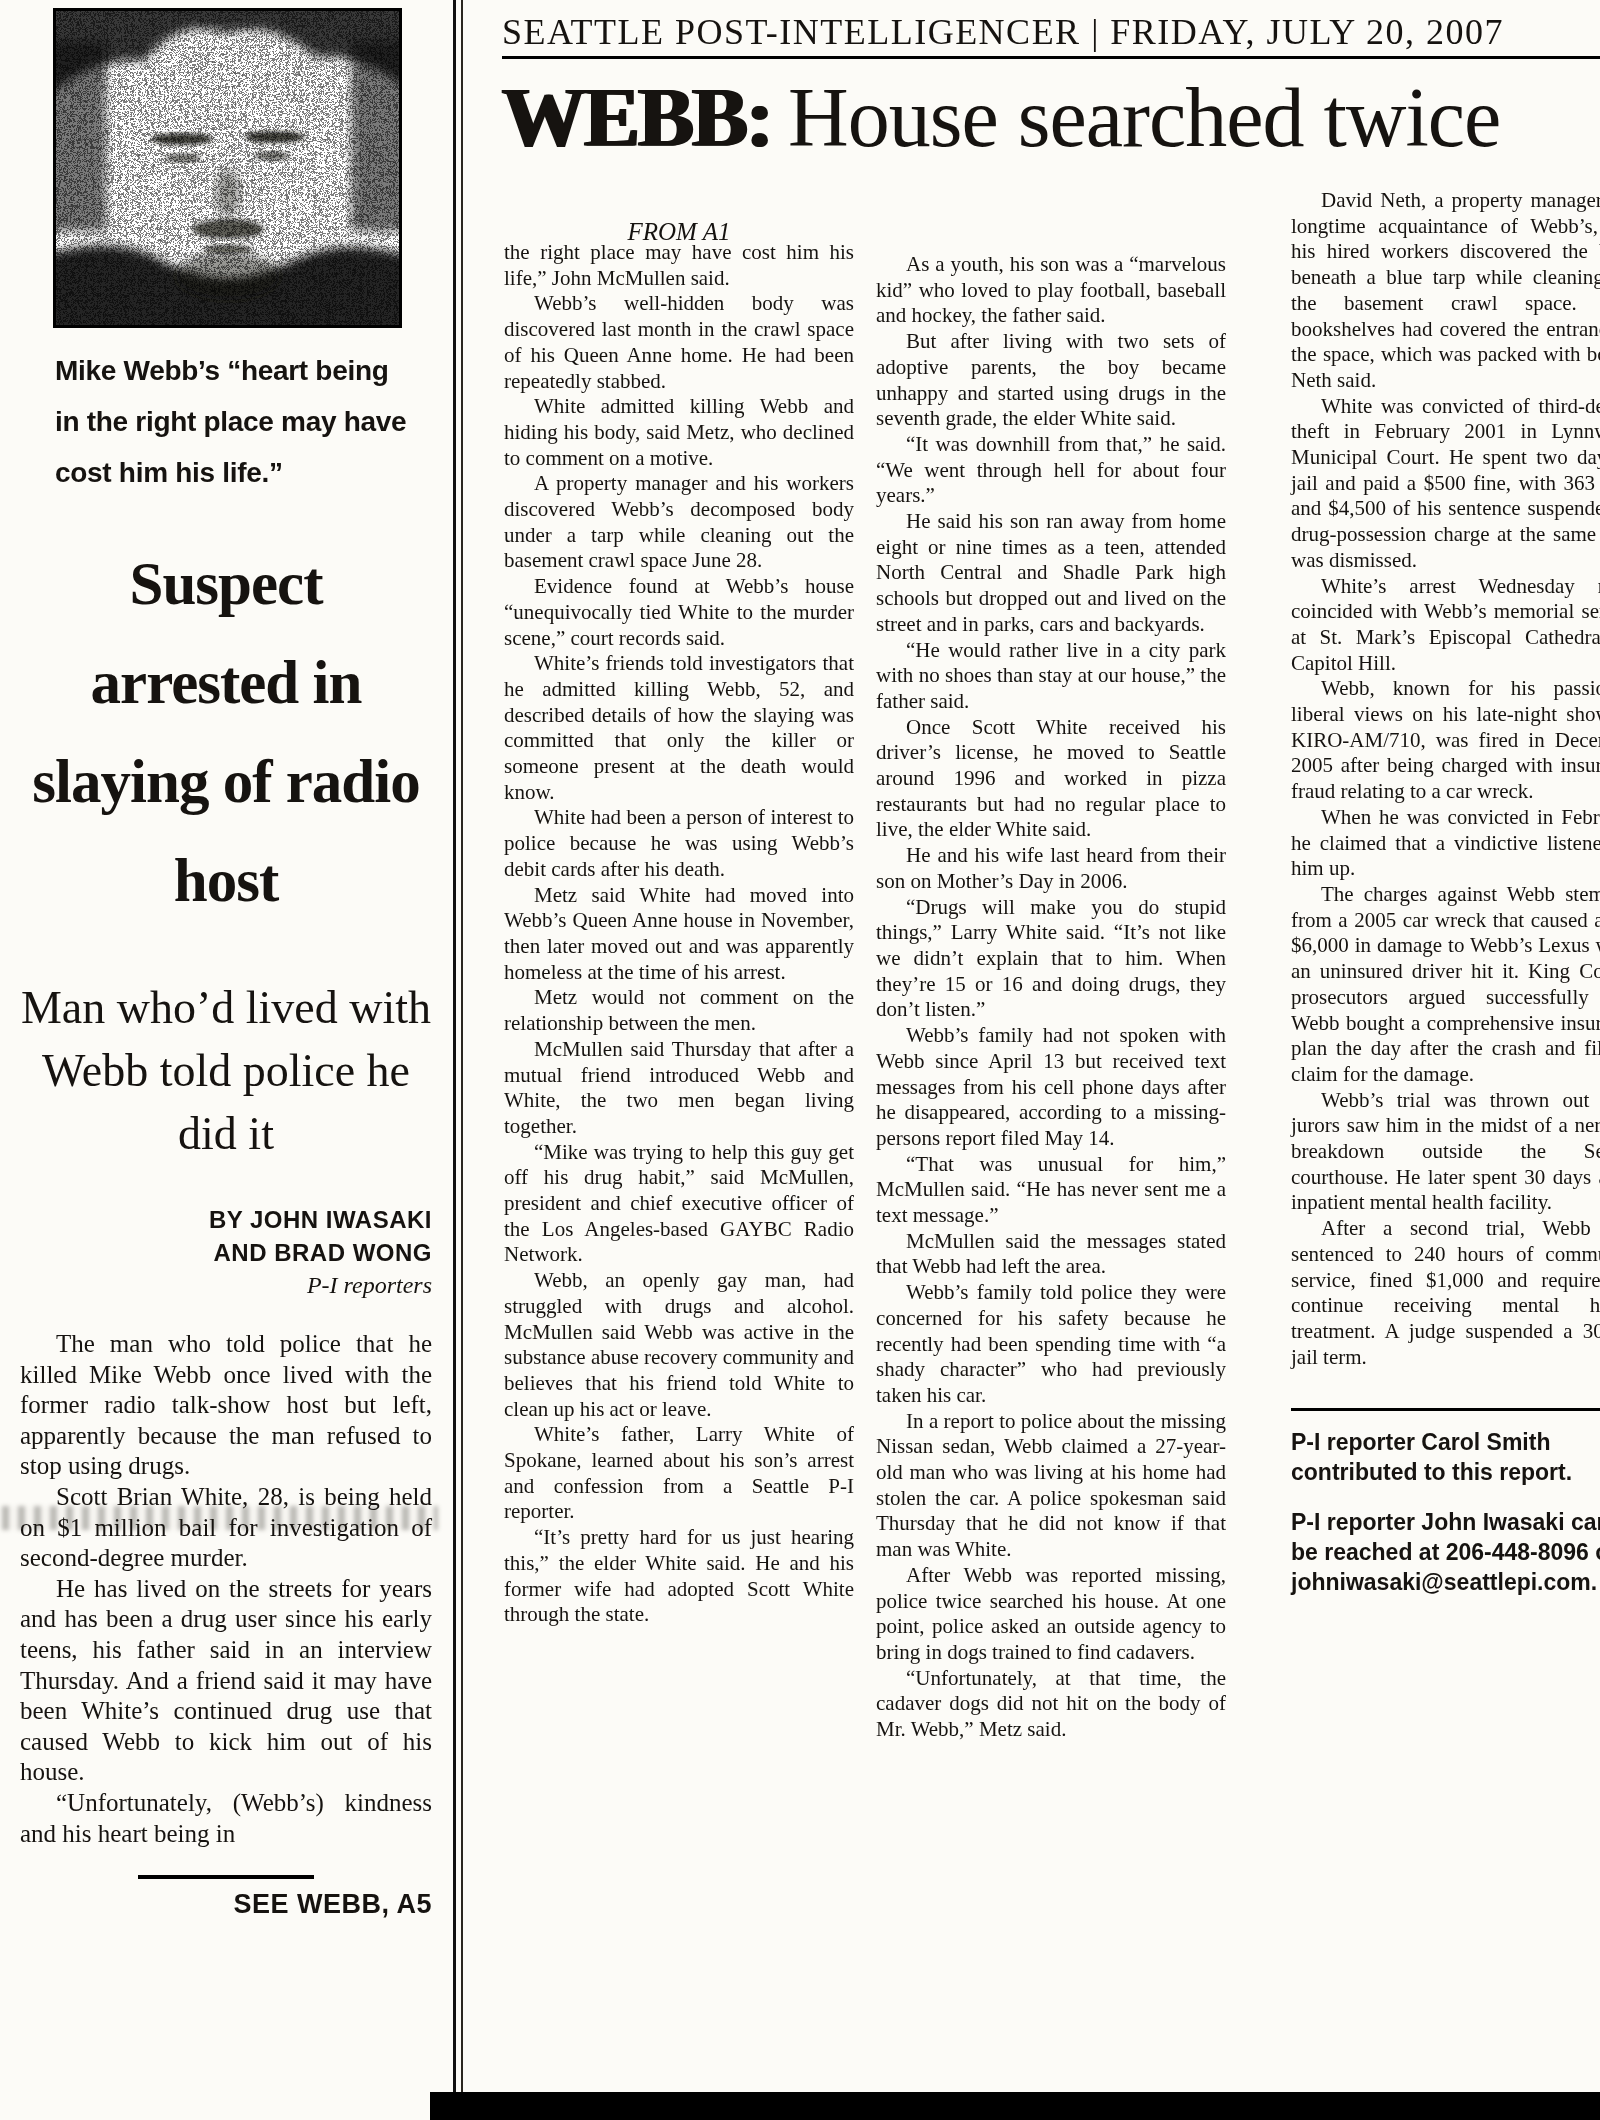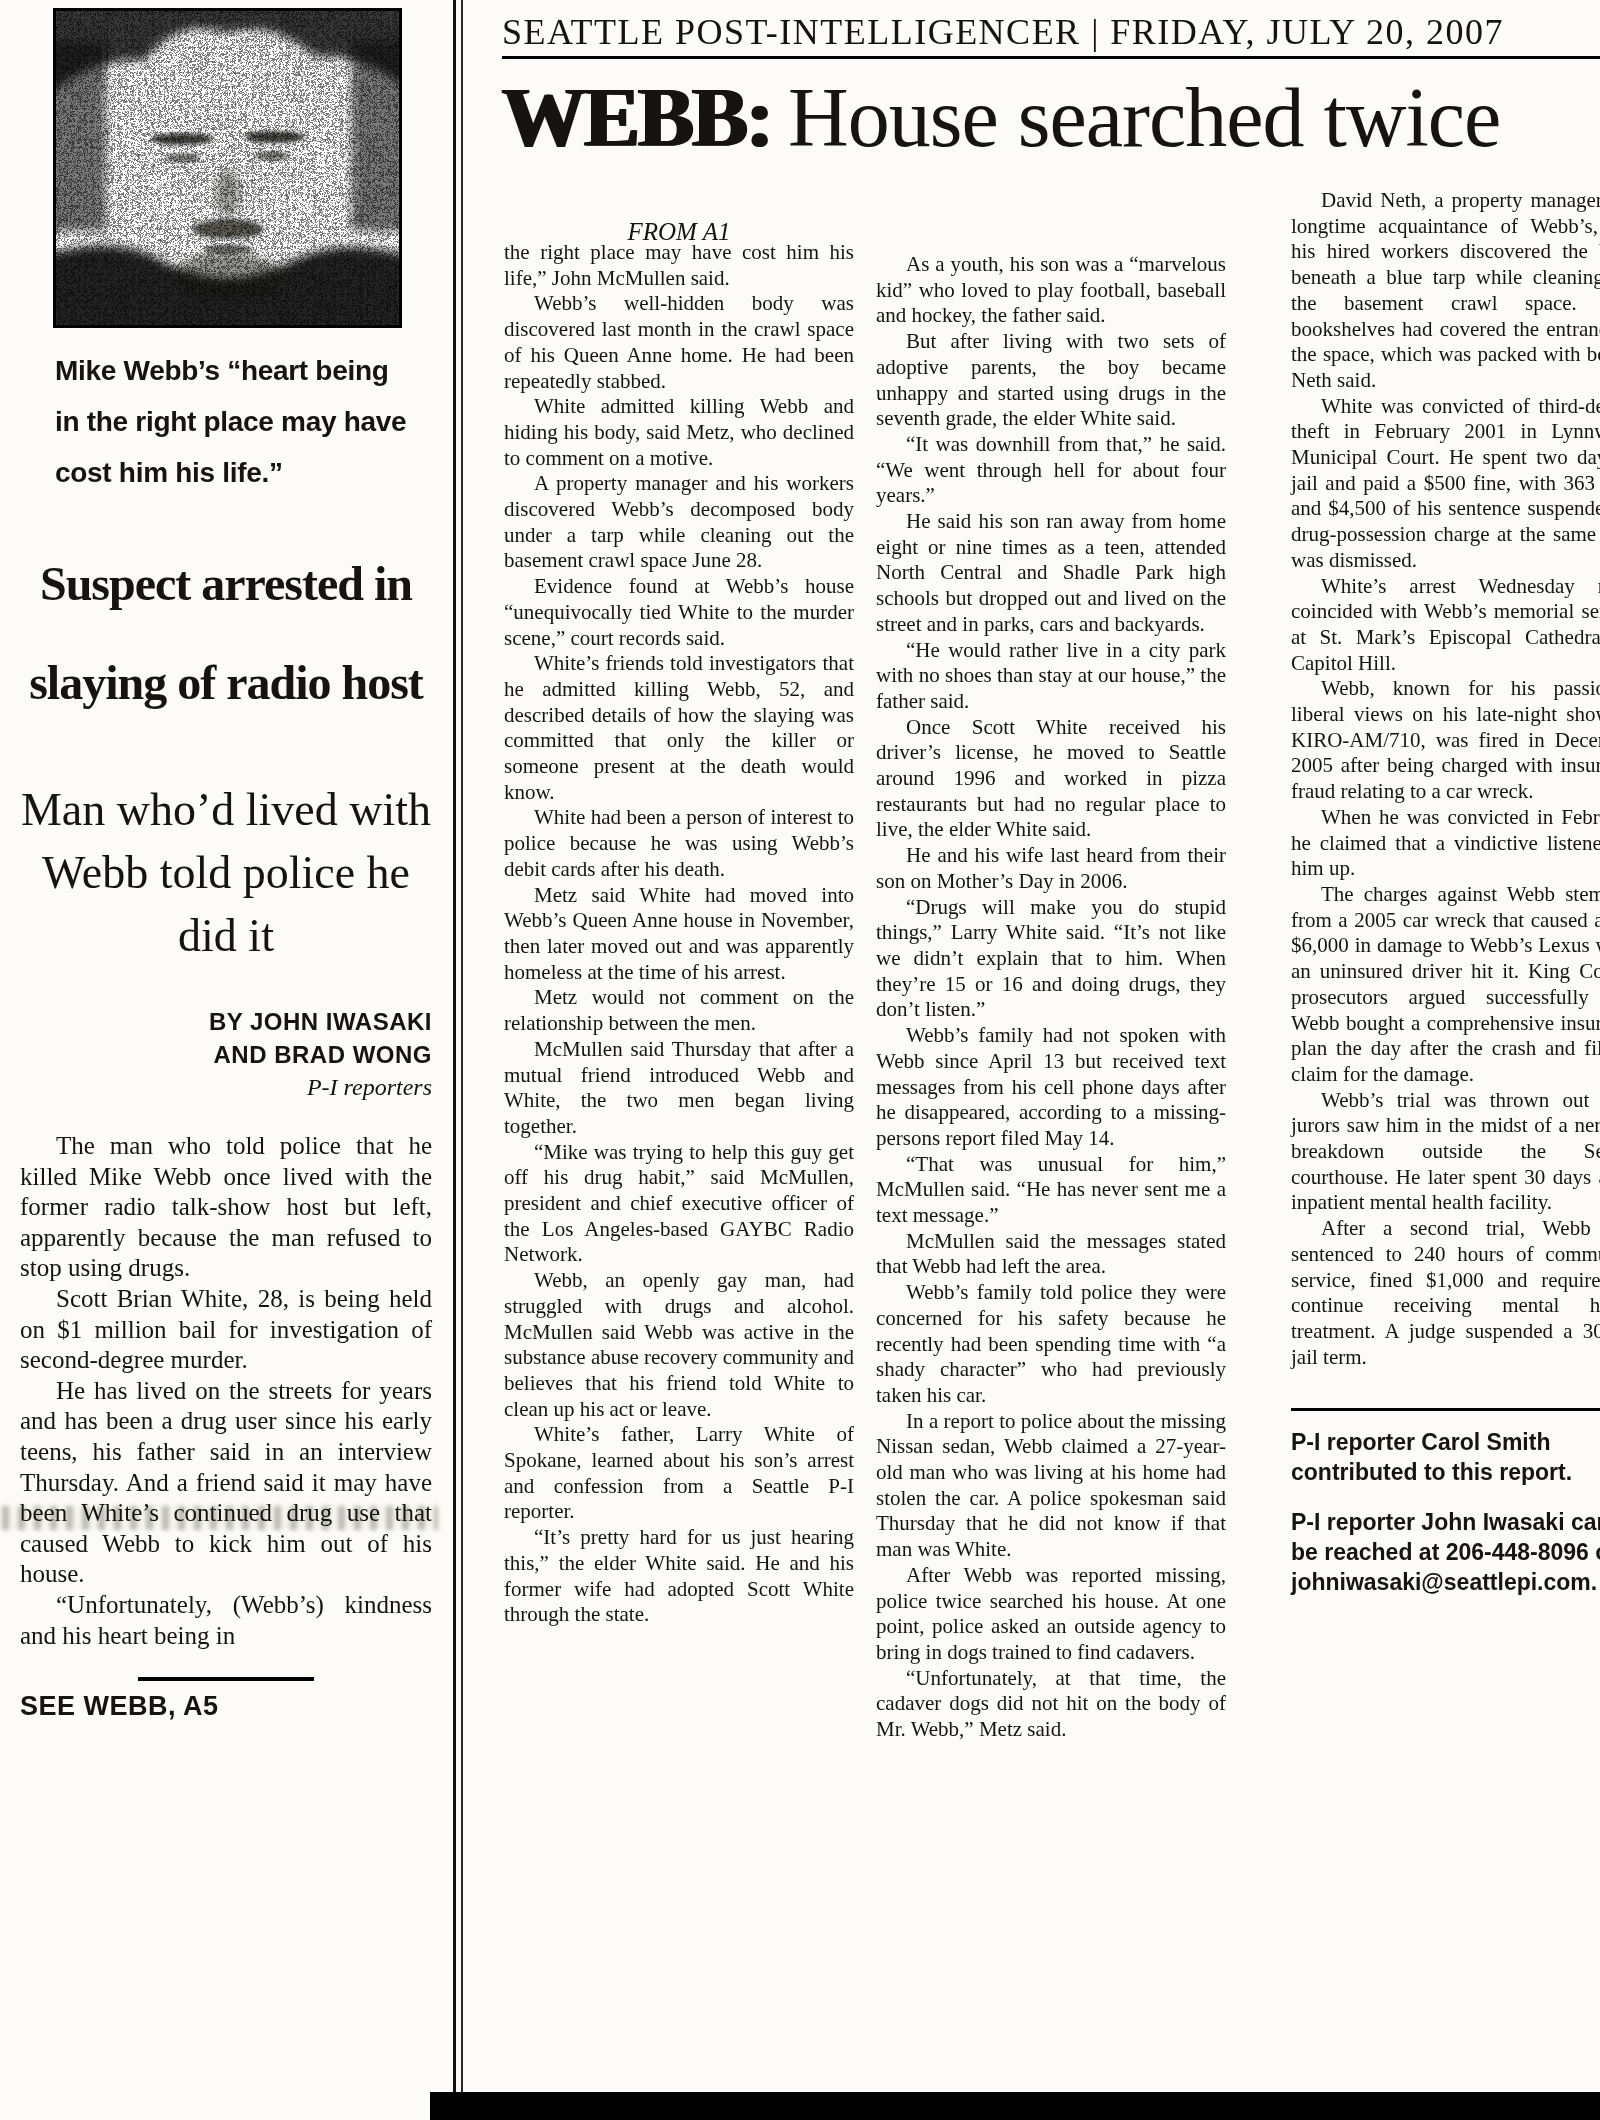--- a/index.html
+++ b/index.html
@@ -20,41 +20,41 @@
   .photo-frame svg { display:block; width:100%; height:100%; }
 
   .caption {
     margin:17px 0 0 35px; width:356px;
     font-family:"Liberation Sans", sans-serif; font-weight:bold;
     font-size:28px; line-height:51px; letter-spacing:-0.3px;
   }
 
   .side-headline {
     margin:36px 0 0 0; text-align:center;
-    font-size:48px; line-height:99px; font-weight:bold; letter-spacing:-1px;
+    font-size:61px; line-height:99px; font-weight:bold; letter-spacing:-1px;
   }
 
   .side-subhead {
     margin:46px 0 0 0; text-align:center;
     font-size:46px; line-height:63px; font-weight:normal;
   }
 
   .byline { margin-top:38px; text-align:right; }
   .byline-name {
     font-family:"Liberation Sans", sans-serif; font-weight:bold;
     font-size:24px; line-height:33px; letter-spacing:0.5px;
   }
   .byline-role { font-style:italic; font-size:24px; line-height:32px; }
 
   .side-body {
     margin-top:28px; font-size:25px; line-height:30.6px; text-align:justify;
   }
   .side-body p { margin:0; text-indent:36px; }
 
-  .jump { text-align:left; }
+  .jump { text-align:right; }
   .jump-rule { width:176px; border-top:4px solid #000; margin:26px auto 10px auto; }
   .jump-text {
     font-family:"Liberation Sans", sans-serif; font-weight:bold;
     font-size:27px; letter-spacing:0.5px;
   }
 
   .smudge {
     position:absolute; left:2px; top:1506px; width:436px; height:24px;
     background:repeating-linear-gradient(90deg, rgba(20,16,10,0.28) 0 7px, rgba(20,16,10,0.02) 7px 16px);
     filter:blur(2px); pointer-events:none;

